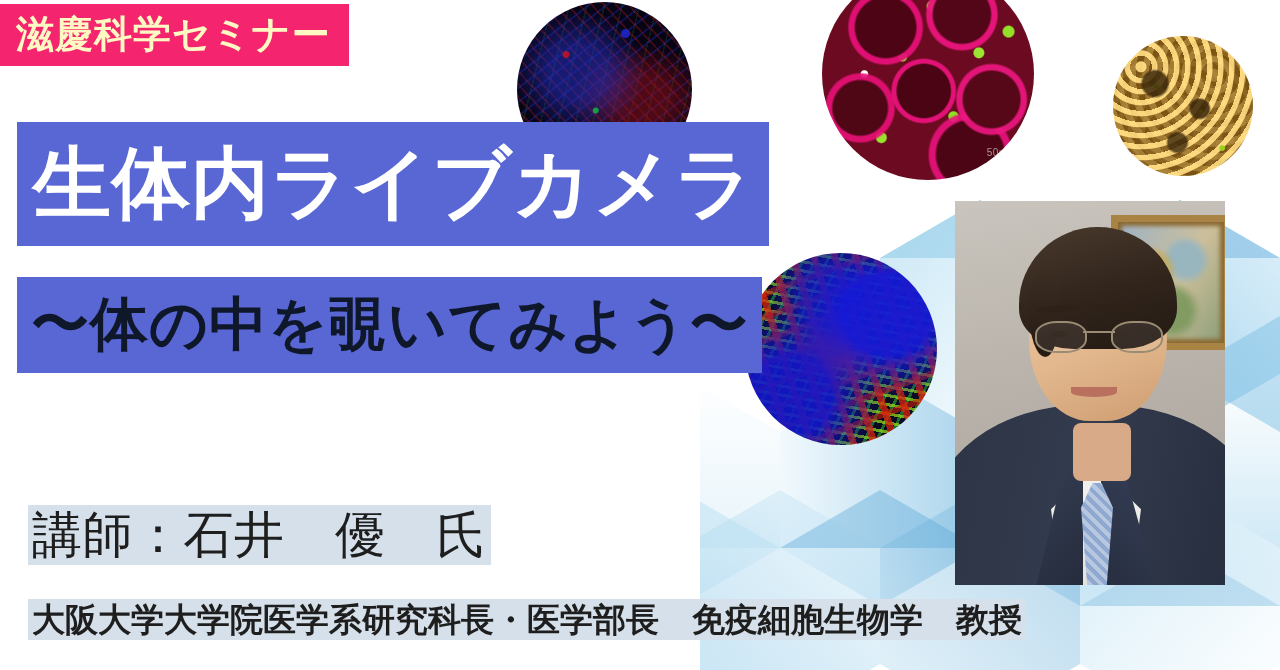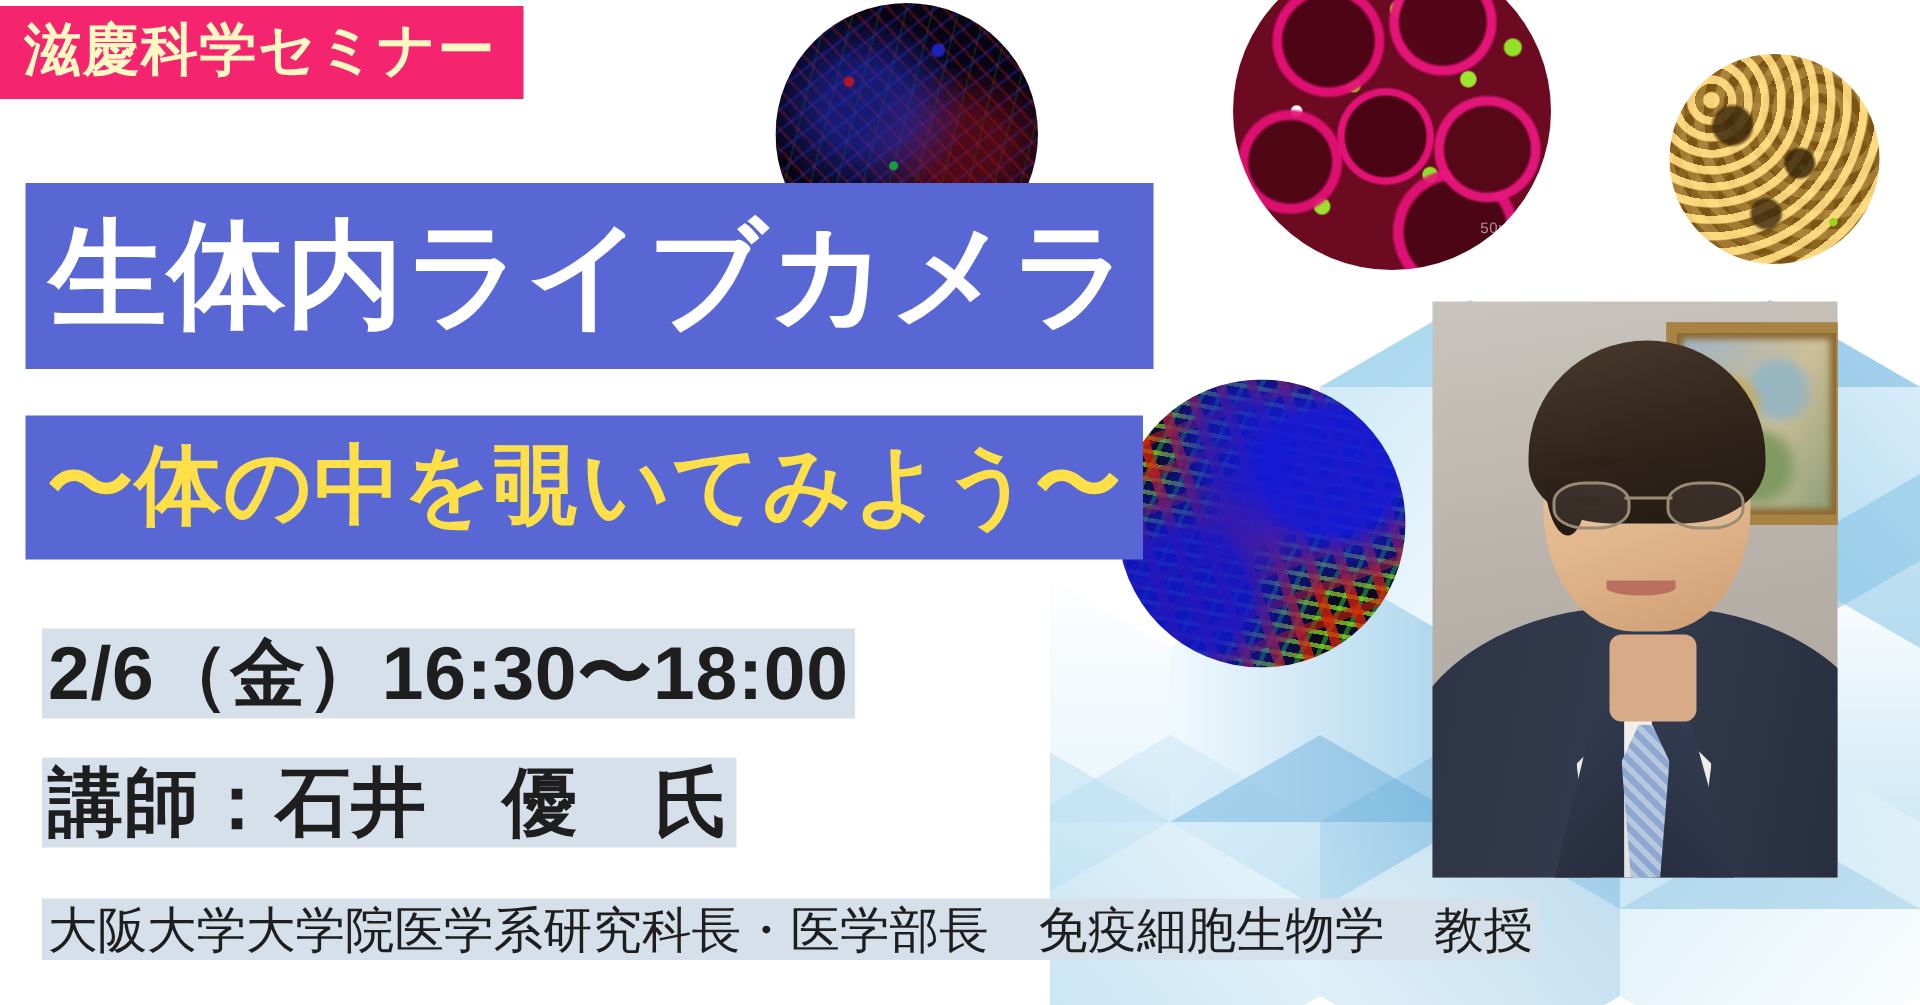--- a/index.html
+++ b/index.html
@@ -266,21 +266,21 @@
     padding: 22px 14px 24px 16px;
     letter-spacing: 1px;
     white-space: nowrap;
     text-align: center;
   }
   .subtitle-band {
     position: absolute;
     left: 17px; top: 277px;
     z-index: 5;
     background: var(--bandblue);
-    color: #fde047;
+    color: #0f172a;
     font-weight: 700;
     font-size: 58px;
     line-height: 1;
     padding: 18px 13px 20px 14px;
     letter-spacing: 1px;
     white-space: nowrap;
   }
 
   
   .info-line {
@@ -298,28 +298,28 @@
   .date-line {
     left: 28px; top: 422px;
     font-size: 50px;
     font-weight: 700;
     line-height: 1.08;
     letter-spacing: 0.5px;
   }
   .lecturer-line {
     left: 28px; top: 508px;
     font-size: 50px;
-    font-weight: 700;
+    font-weight: 400;
     line-height: 1.08;
     letter-spacing: 0.5px;
   }
   .affiliation-line {
     left: 28px; top: 602px;
     font-size: 33px;
-    font-weight: 400;
+    font-weight: 700;
     line-height: 1.1;
     letter-spacing: 0;
   }
 </style>
 </head>
 <body>
 
 <div id="poster" style="--pink:#f5246e; --bandblue:#5967d4; --highlight:#d6e0ea;">
 
   <svg class="bg-pattern" width="1280" height="670" viewBox="0 0 1280 670" preserveAspectRatio="none">
@@ -399,23 +399,20 @@
     </div>
     <div class="mouth"></div>
   </div>
 
   <div class="seminar-tag">滋慶科学セミナー</div>
 
   <div class="title-band">生体内ライブカメラ</div>
 
   <div class="subtitle-band">〜体の中を覗いてみよう〜</div>
 
-  <div class="info-line date-line">
-    <span class="hl">2/6（金）16:30〜18:00</span>
-  </div>
 
   <div class="info-line lecturer-line">
     <span class="hl">講師：石井　優　氏</span>
   </div>
 
   <div class="info-line affiliation-line">
     <span class="hl">大阪大学大学院医学系研究科長・医学部長　免疫細胞生物学　教授</span>
   </div>
 
 </div>

